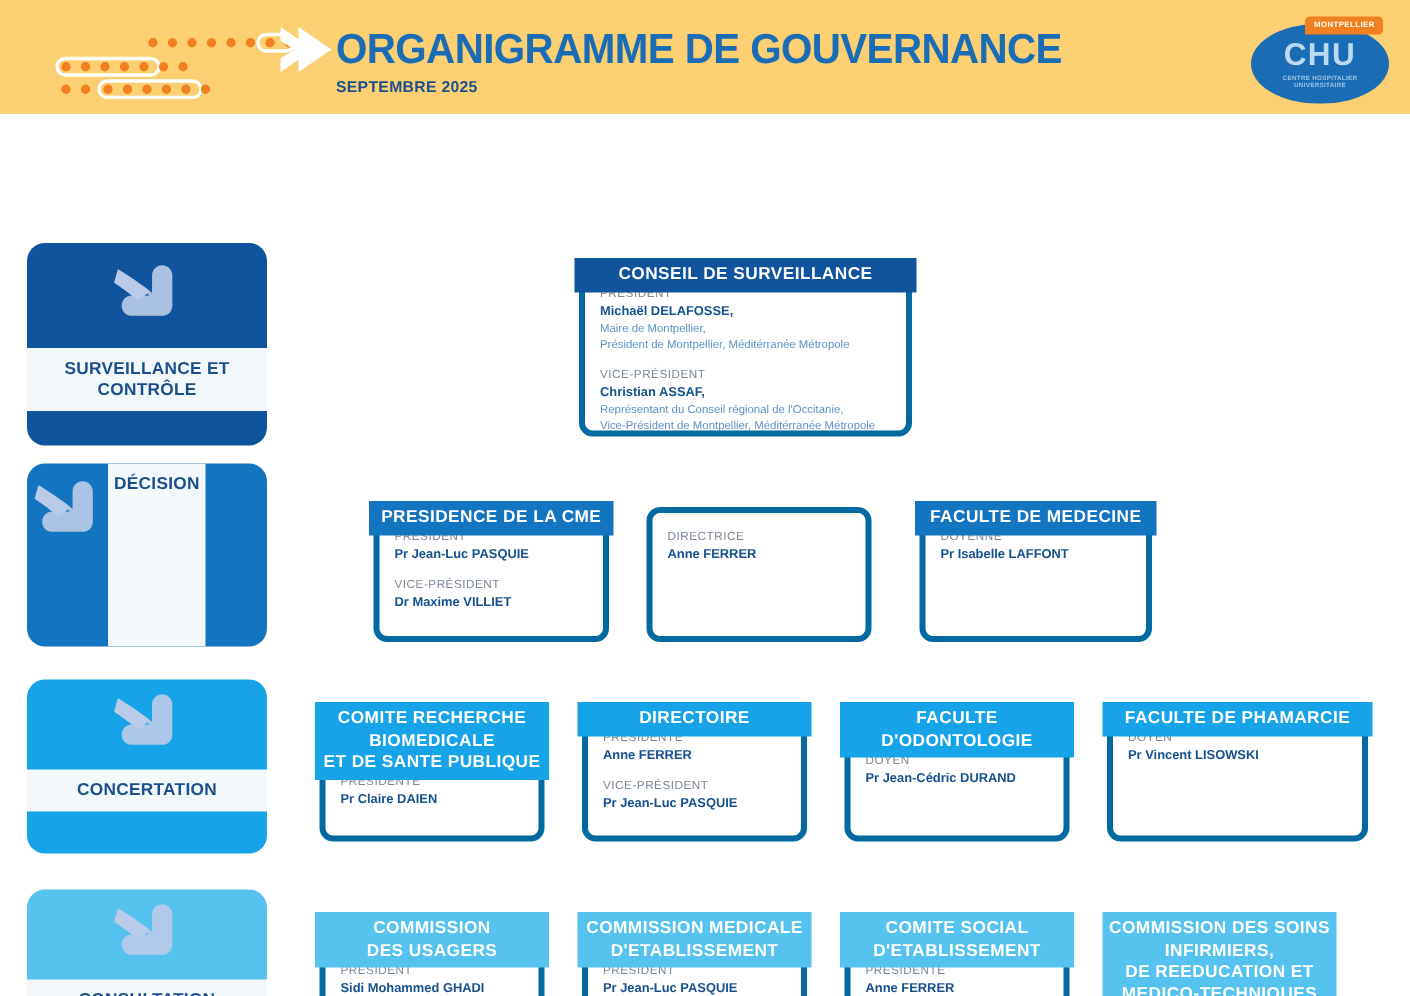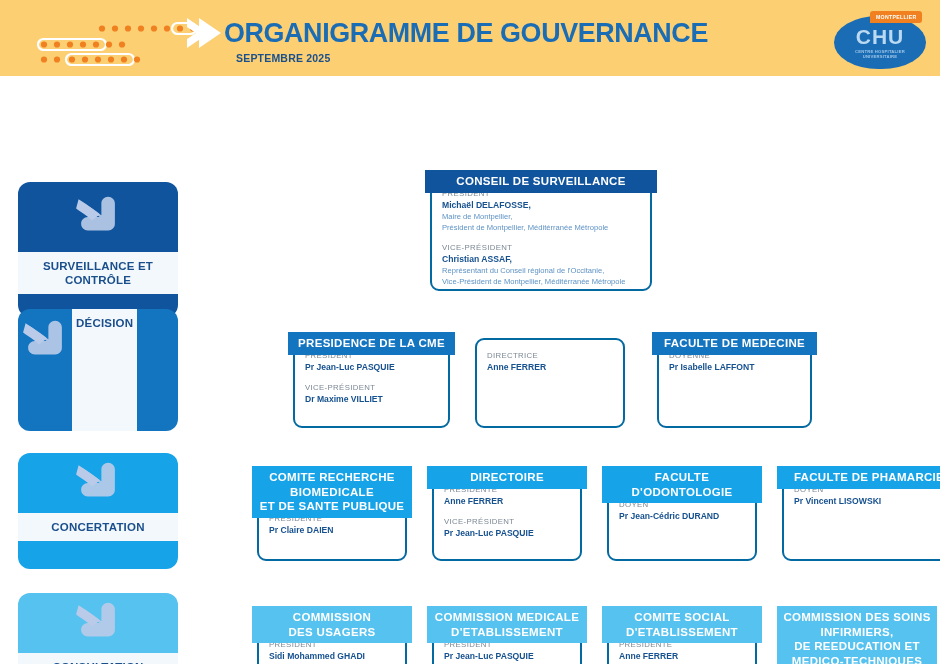--- a/index.html
+++ b/index.html
@@ -29,21 +29,21 @@
     position: absolute; left: 224px; top: 16px;
   }
   #main-title {
     font-size: 28px; font-weight: bold; letter-spacing: -0.4px;
     color: #1a6cb5; line-height: 33px;
     font-family: "Liberation Sans", sans-serif;
     transform: scaleX(0.96); transform-origin: left center;
   }
   #sub-title {
     font-size: 10.5px; font-weight: bold; color: #1a4f8c;
-    letter-spacing: 0.2px; margin-top: 3px; margin-left: 12px;
+    letter-spacing: 0.2px; margin-top: 3px; 
   }
 
   
   #logo-wrap {
     position: absolute; right: 14px; top: 7px;
     width: 92px; height: 62px;
   }
   #logo-oval {
     position: absolute; left: 0; top: 9px;
     width: 92px; height: 53px;
@@ -97,23 +97,22 @@
     letter-spacing: 0.2px;
     padding: 7px 4px;
     line-height: 14px;
   }
   .band-foot { flex: 1; }
 
   
   .card {
     position: absolute;
     background: #ffffff;
-    border: 2px solid #0369a1;
+    border: 4px solid #0369a1;
     border-radius: 9px;
-    margin-left: 44px;
   }
   .card-head {
     position: absolute;
     left: -7px; top: -8px;
     width: calc(100% + 14px);
     color: #ffffff;
     text-align: center;
     font-size: 11.5px; font-weight: bold;
     letter-spacing: 0.3px;
     line-height: 14.5px;
@@ -193,21 +192,21 @@
     <div id="logo-sub">
       <div>CENTRE HOSPITALIER</div>
       <div>UNIVERSITAIRE</div>
     </div>
     <div id="logo-tag">MONTPELLIER</div>
   </div>
 </div>
 
 <div id="board">
   <div id="sidebar-host">
-      <div class="band" style="top: 86px; height: 135px; background: rgb(17, 84, 158); display: flex; flex-direction: column; margin-top: 20px;">
+      <div class="band" style="top: 86px; height: 135px; background: rgb(17, 84, 158); display: flex; flex-direction: column;">
         <div class="band-icon">
           <svg viewBox="0 0 64 52" width="54" height="44">
   <path d="M10 6 C10 6 30 18 36 24 L36 10 C36 5.5 39.5 2 44 2 C48.5 2 52 5.5 52 10
            L52 34 C52 38.5 48.5 42 44 42 L20 42 C15.5 42 12 38.5 12 34
            C12 29.5 15.5 26 20 26 L34 26 C27 20 14 12 14 12 Z" fill="#b9cbe8" opacity="0.92"></path>
   <path d="M9 5 C9 5 28 17 34 23 L25 30 C18 24 6 16 6 16 Z" fill="#b9cbe8"></path>
 </svg>
         </div>
         <div class="band-label">SURVEILLANCE ET CONTRÔLE</div>
         <div class="band-foot"></div>

